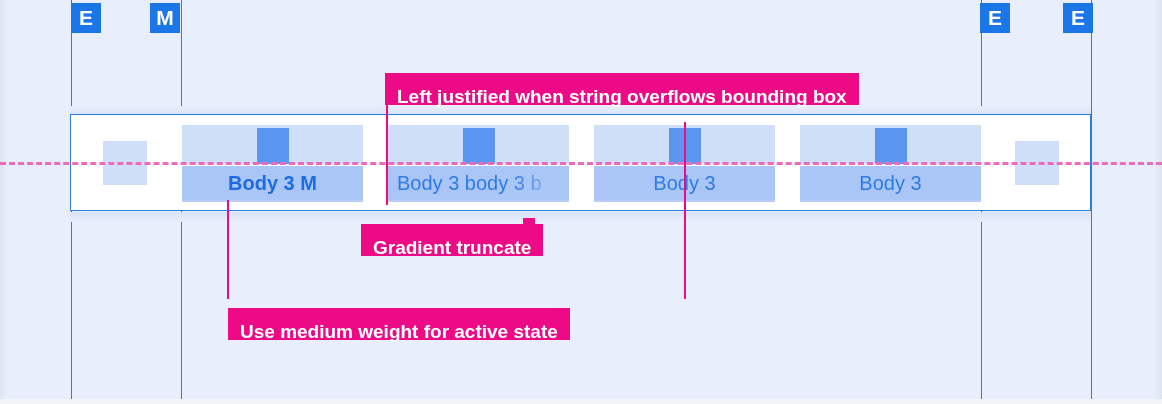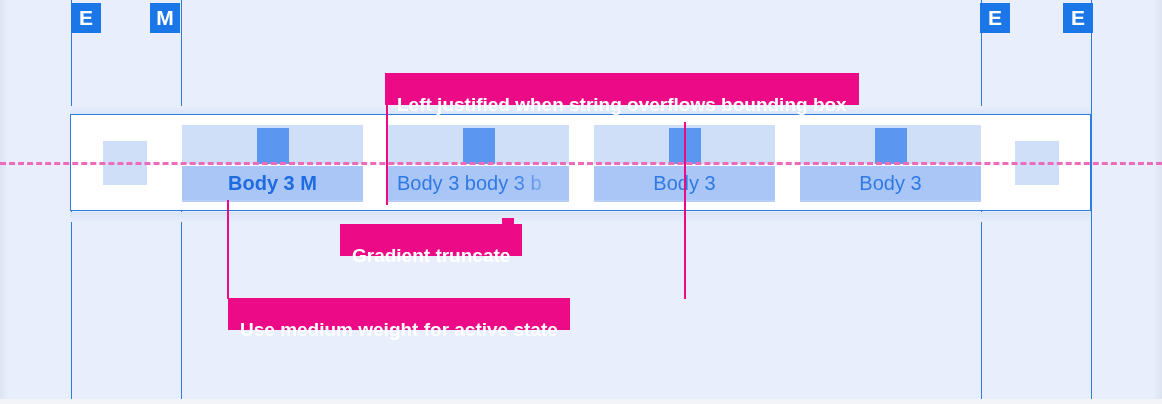--- a/index.html
+++ b/index.html
@@ -192,21 +192,21 @@
 
   
   .callout {
     position: absolute;
     background: #ec0a86;
     color: #ffffff;
     font-size: 19px;
     font-weight: bold;
     height: 32px;
     line-height: 32px;
-    padding: 16px 12px;
+    padding: 8px 12px;
     white-space: nowrap;
     box-sizing: border-box;
   }
   .callout-notch {
     position: absolute;
     width: 12px;
     height: 7px;
     background: #ec0a86;
     top: -6px;
   }
@@ -269,20 +269,20 @@
     <div class="tab-lower"></div>
     <div class="tab-label">Body 3</div>
     <div class="tab-underline"></div>
   </div>
 
   <div class="center-dash"></div>
 
   <div class="leader leader-v" style="left:386px; top:105px; height:100px;"></div>
   <div class="callout" style="left:385px; top:73px;">Left justified when string overflows bounding box</div>
 
-  <div class="callout" style="left:340px; top:224px;">Gradient truncate<div class="callout-notch" style="right:8px;"></div></div>
+  <div class="callout" style="left:361px; top:224px;">Gradient truncate<div class="callout-notch" style="right:8px;"></div></div>
 
   <div class="leader leader-v" style="left:227px; top:200px; height:99px;"></div>
-  <div class="callout" style="left:228px; top:298px;">Use medium weight for active state</div>
+  <div class="callout" style="left:228px; top:308px;">Use medium weight for active state</div>
 
   <div class="leader leader-v" style="left:684px; top:122px; height:177px;"></div>
 
 </div>
 
 </body></html>

